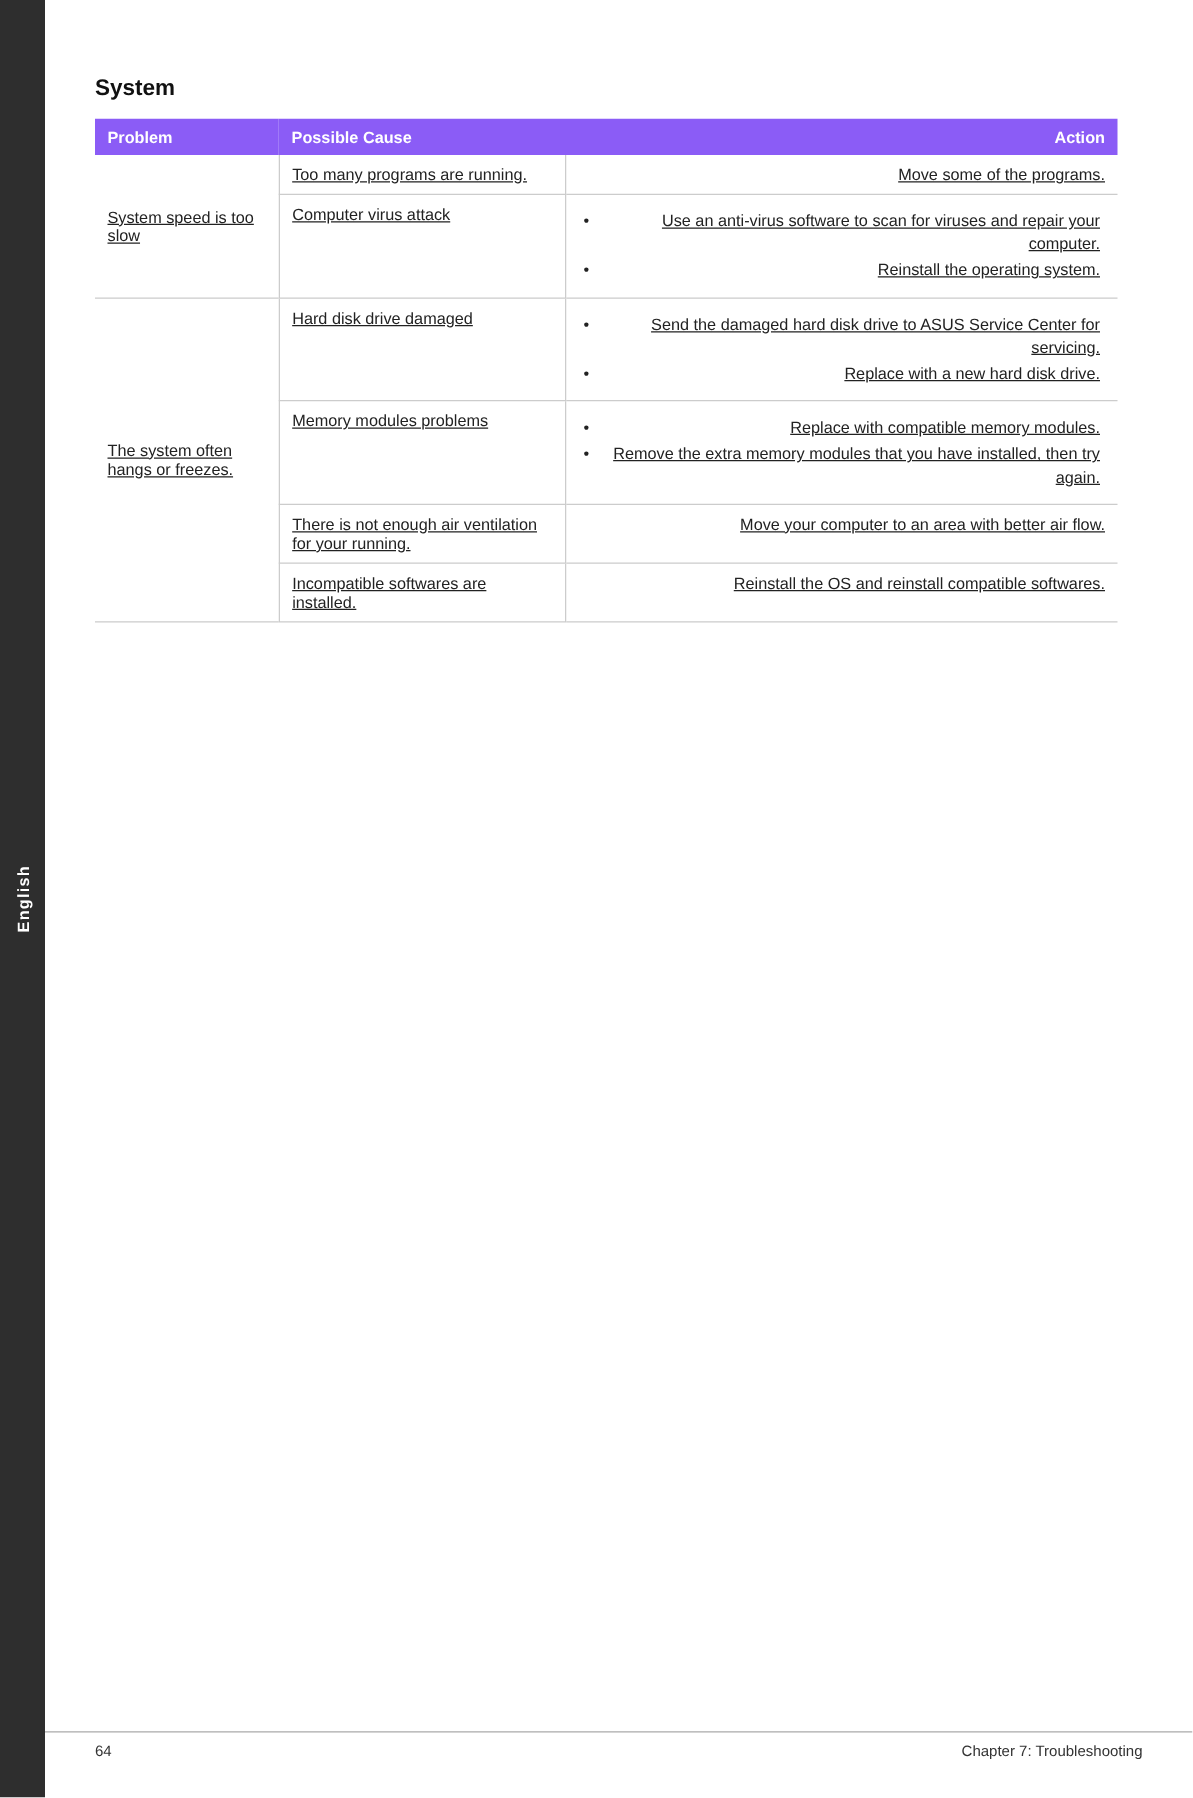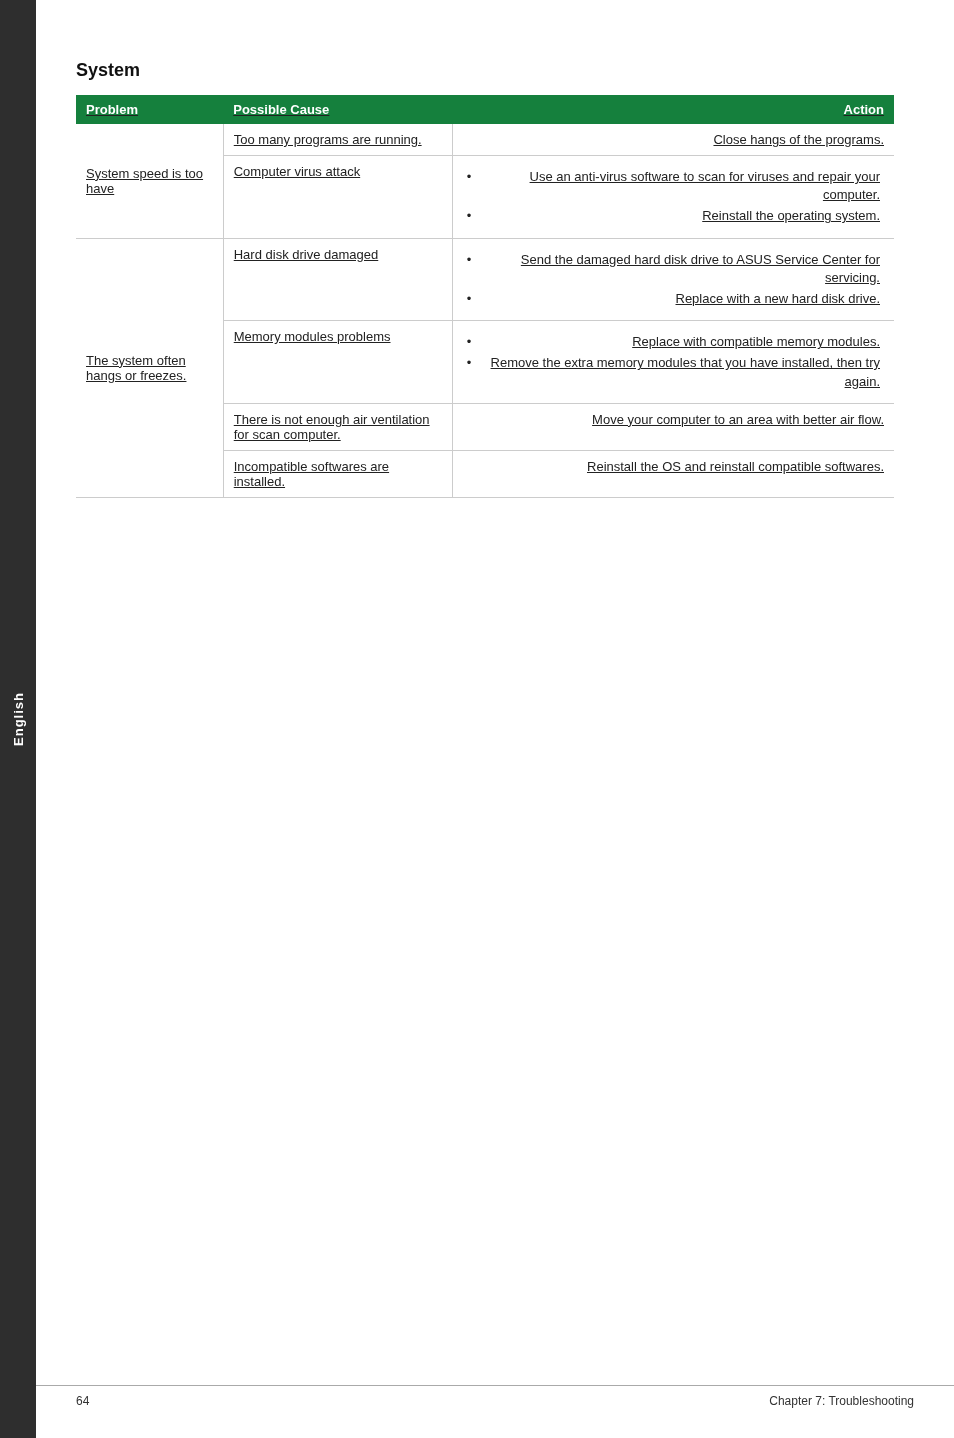--- a/index.html
+++ b/index.html
@@ -54,22 +54,21 @@
       margin-bottom: 14px;
     }
 
     table {
       width: 100%;
       border-collapse: collapse;
       font-size: 13px;
     }
 
     thead tr {
-      background: #15803d;
-      text-decoration: underline;
+      background: #8b5cf6;
     }
 
     thead th {
       color: #ffffff;
       font-weight: bold;
       padding: 7px 10px;
       text-align: left;
       font-size: 13px;
     }
 
@@ -148,23 +147,23 @@
     <table>
       <thead>
         <tr>
           <th class="col-problem">Problem</th>
           <th class="col-cause">Possible Cause</th>
           <th class="col-action">Action</th>
         </tr>
       </thead>
       <tbody id="table-body">
       <tr>
-            <td class="col-problem" rowspan="2" style="vertical-align: middle;">System speed is too have</td>
+            <td class="col-problem" rowspan="2" style="vertical-align: middle;">System speed is too slow</td>
             <td class="col-cause">Too many programs are running.</td>
-            <td class="col-action">Close hangs of the programs.</td>
+            <td class="col-action">Move some of the programs.</td>
           </tr>
           <tr>
             <td class="col-cause">Computer virus attack</td>
             <td class="col-action">
               <ul class="bullet-list">
                 <li>Use an anti-virus software to scan for viruses and repair your computer.</li>
                 <li>Reinstall the operating system.</li>
               </ul>
             </td>
           </tr>
@@ -181,21 +180,21 @@
           <tr>
             <td class="col-cause">Memory modules problems</td>
             <td class="col-action">
               <ul class="bullet-list">
                 <li>Replace with compatible memory modules.</li>
                 <li>Remove the extra memory modules that you have installed, then try again.</li>
               </ul>
             </td>
           </tr>
           <tr>
-            <td class="col-cause">There is not enough air ventilation for scan computer.</td>
+            <td class="col-cause">There is not enough air ventilation for your running.</td>
             <td class="col-action">Move your computer to an area with better air flow.</td>
           </tr>
           <tr>
             <td class="col-cause">Incompatible softwares are installed.</td>
             <td class="col-action">Reinstall the OS and reinstall compatible softwares.</td>
           </tr>
         </tbody>
     </table>
   </div>
 

